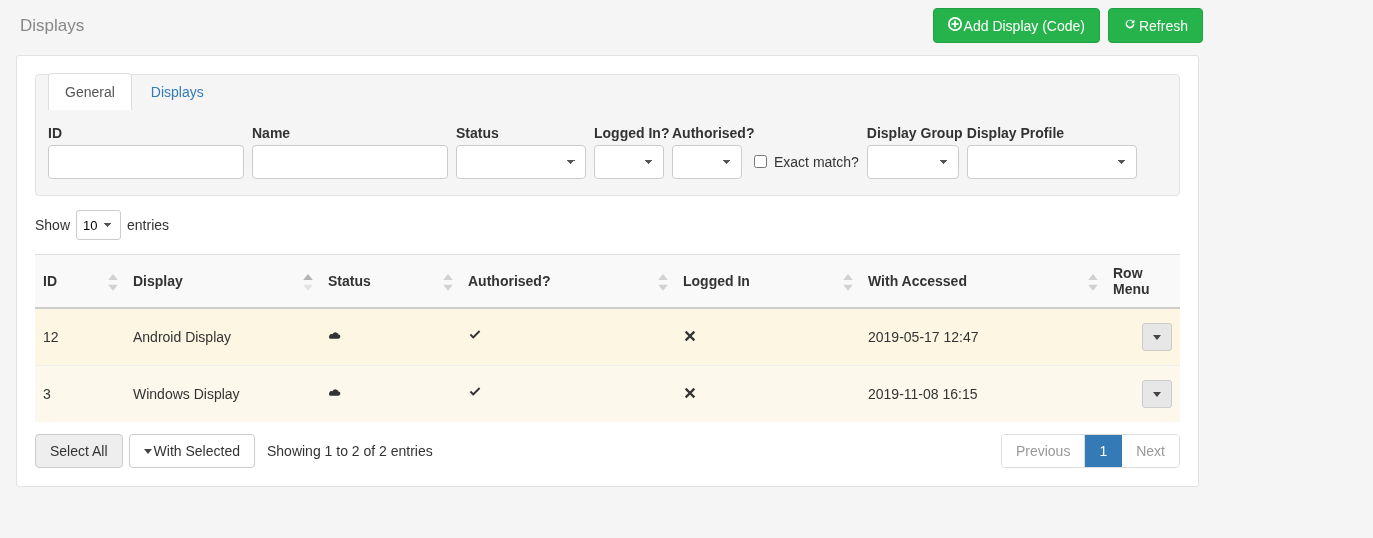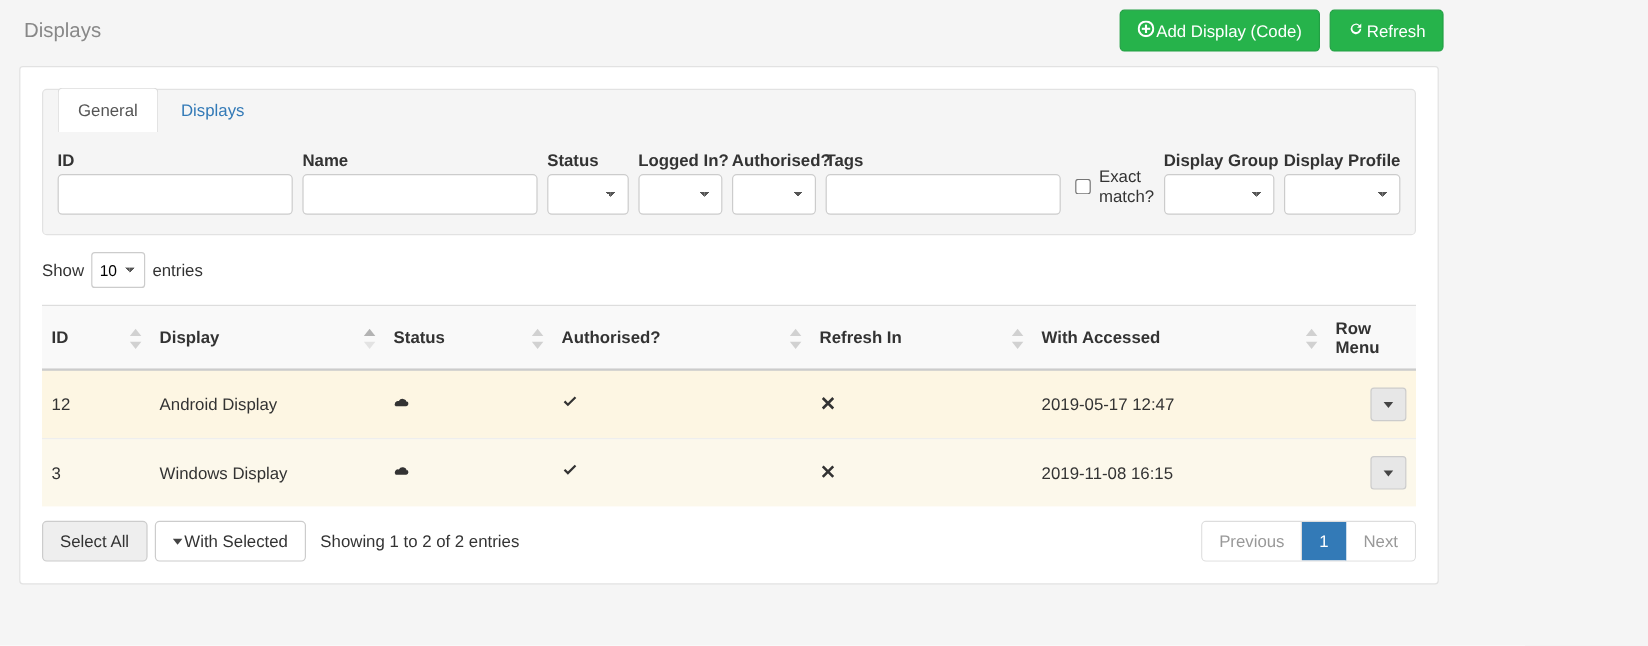--- a/index.html
+++ b/index.html
@@ -292,24 +292,20 @@
           <select class="form-control"><option></option></select>
         </div>
         <div class="filter-group" style="width:70px">
           <label style="white-space:nowrap">Logged In?</label>
           <select class="form-control"><option></option></select>
         </div>
         <div class="filter-group" style="width:70px">
           <label style="white-space:nowrap">Authorised?</label>
           <select class="form-control"><option></option></select>
         </div>
-        <div class="filter-group" style="width:196px">
-          <label>Tags</label>
-          <input class="form-control" type="text" style="">
-        </div>
         <div class="checkbox-group">
           <input type="checkbox" style="">
           <span>Exact match?</span>
         </div>
         <div class="filter-group" style="width:92px">
           <label style="white-space:nowrap">Display Group</label>
           <select class="form-control"><option></option></select>
         </div>
         <div class="filter-group" style="width:170px">
           <label style="white-space:nowrap">Display Profile</label>
@@ -358,21 +354,21 @@
           </th>
           <th style="width:215px;">
             <span>Authorised?</span>
             <span class="sort-icon">
                 <svg viewBox="0 0 10 14">
                   <path d="M5 0l4 5H1z M5 14l4-5H1z" fill="#888"></path>
                 </svg>
               </span>
           </th>
           <th style="width:185px;">
-            <span>Refresh In</span>
+            <span>Logged In</span>
             <span class="sort-icon">
                 <svg viewBox="0 0 10 14">
                   <path d="M5 0l4 5H1z M5 14l4-5H1z" fill="#888"></path>
                 </svg>
               </span>
           </th>
           <th style="width:245px;">
             <span>With Accessed</span>
             <span class="sort-icon">
                 <svg viewBox="0 0 10 14">

